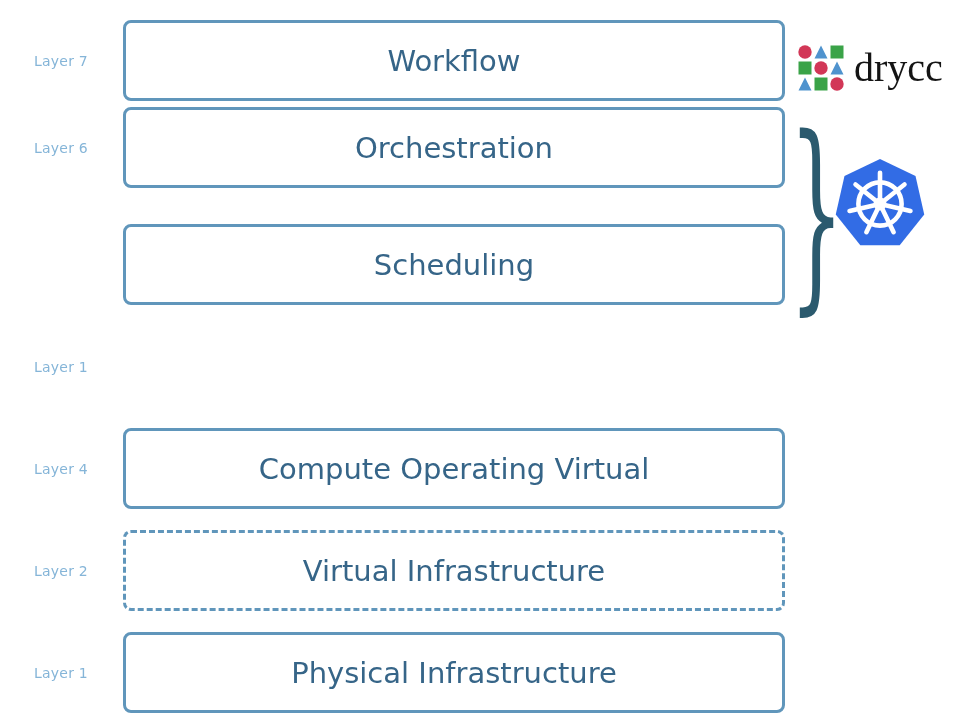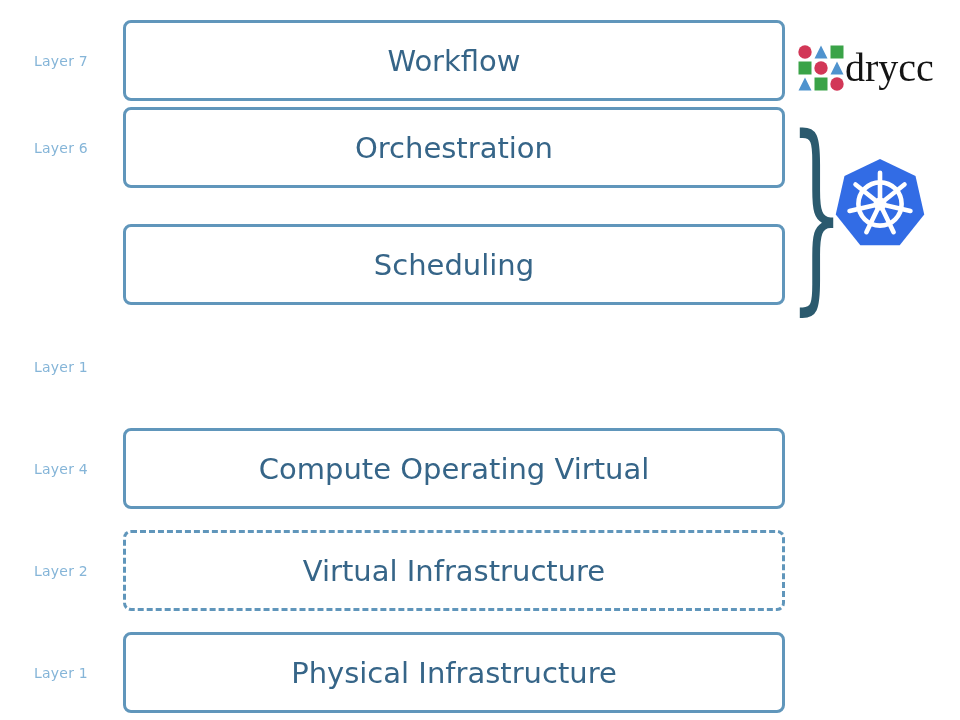--- a/index.html
+++ b/index.html
@@ -33,21 +33,21 @@
     display:flex;align-items:center;justify-content:center;
   }
   .layer-box.dashed{border-style:dashed;}
   .layer-title{
     font-size:29px;color:var(--box-text);font-weight:500;
     white-space:nowrap;
   }
   
   .drycc{
     position:absolute;left:797px;top:42px;height:52px;
-    display:flex;align-items:center;
+    display:flex;align-items:center;gap:9px;
   }
   .drycc-text{
     font-family:"Liberation Serif","DejaVu Serif",serif;
     font-size:40px;color:var(--drycc-text);line-height:1;
   }
   .drycc-red{fill:var(--drycc-red);}
   .drycc-green{fill:var(--drycc-green);}
   .drycc-blue{fill:var(--drycc-blue);}
   .brace{
     position:absolute;left:789px;top:117px;width:46px;height:192px;

